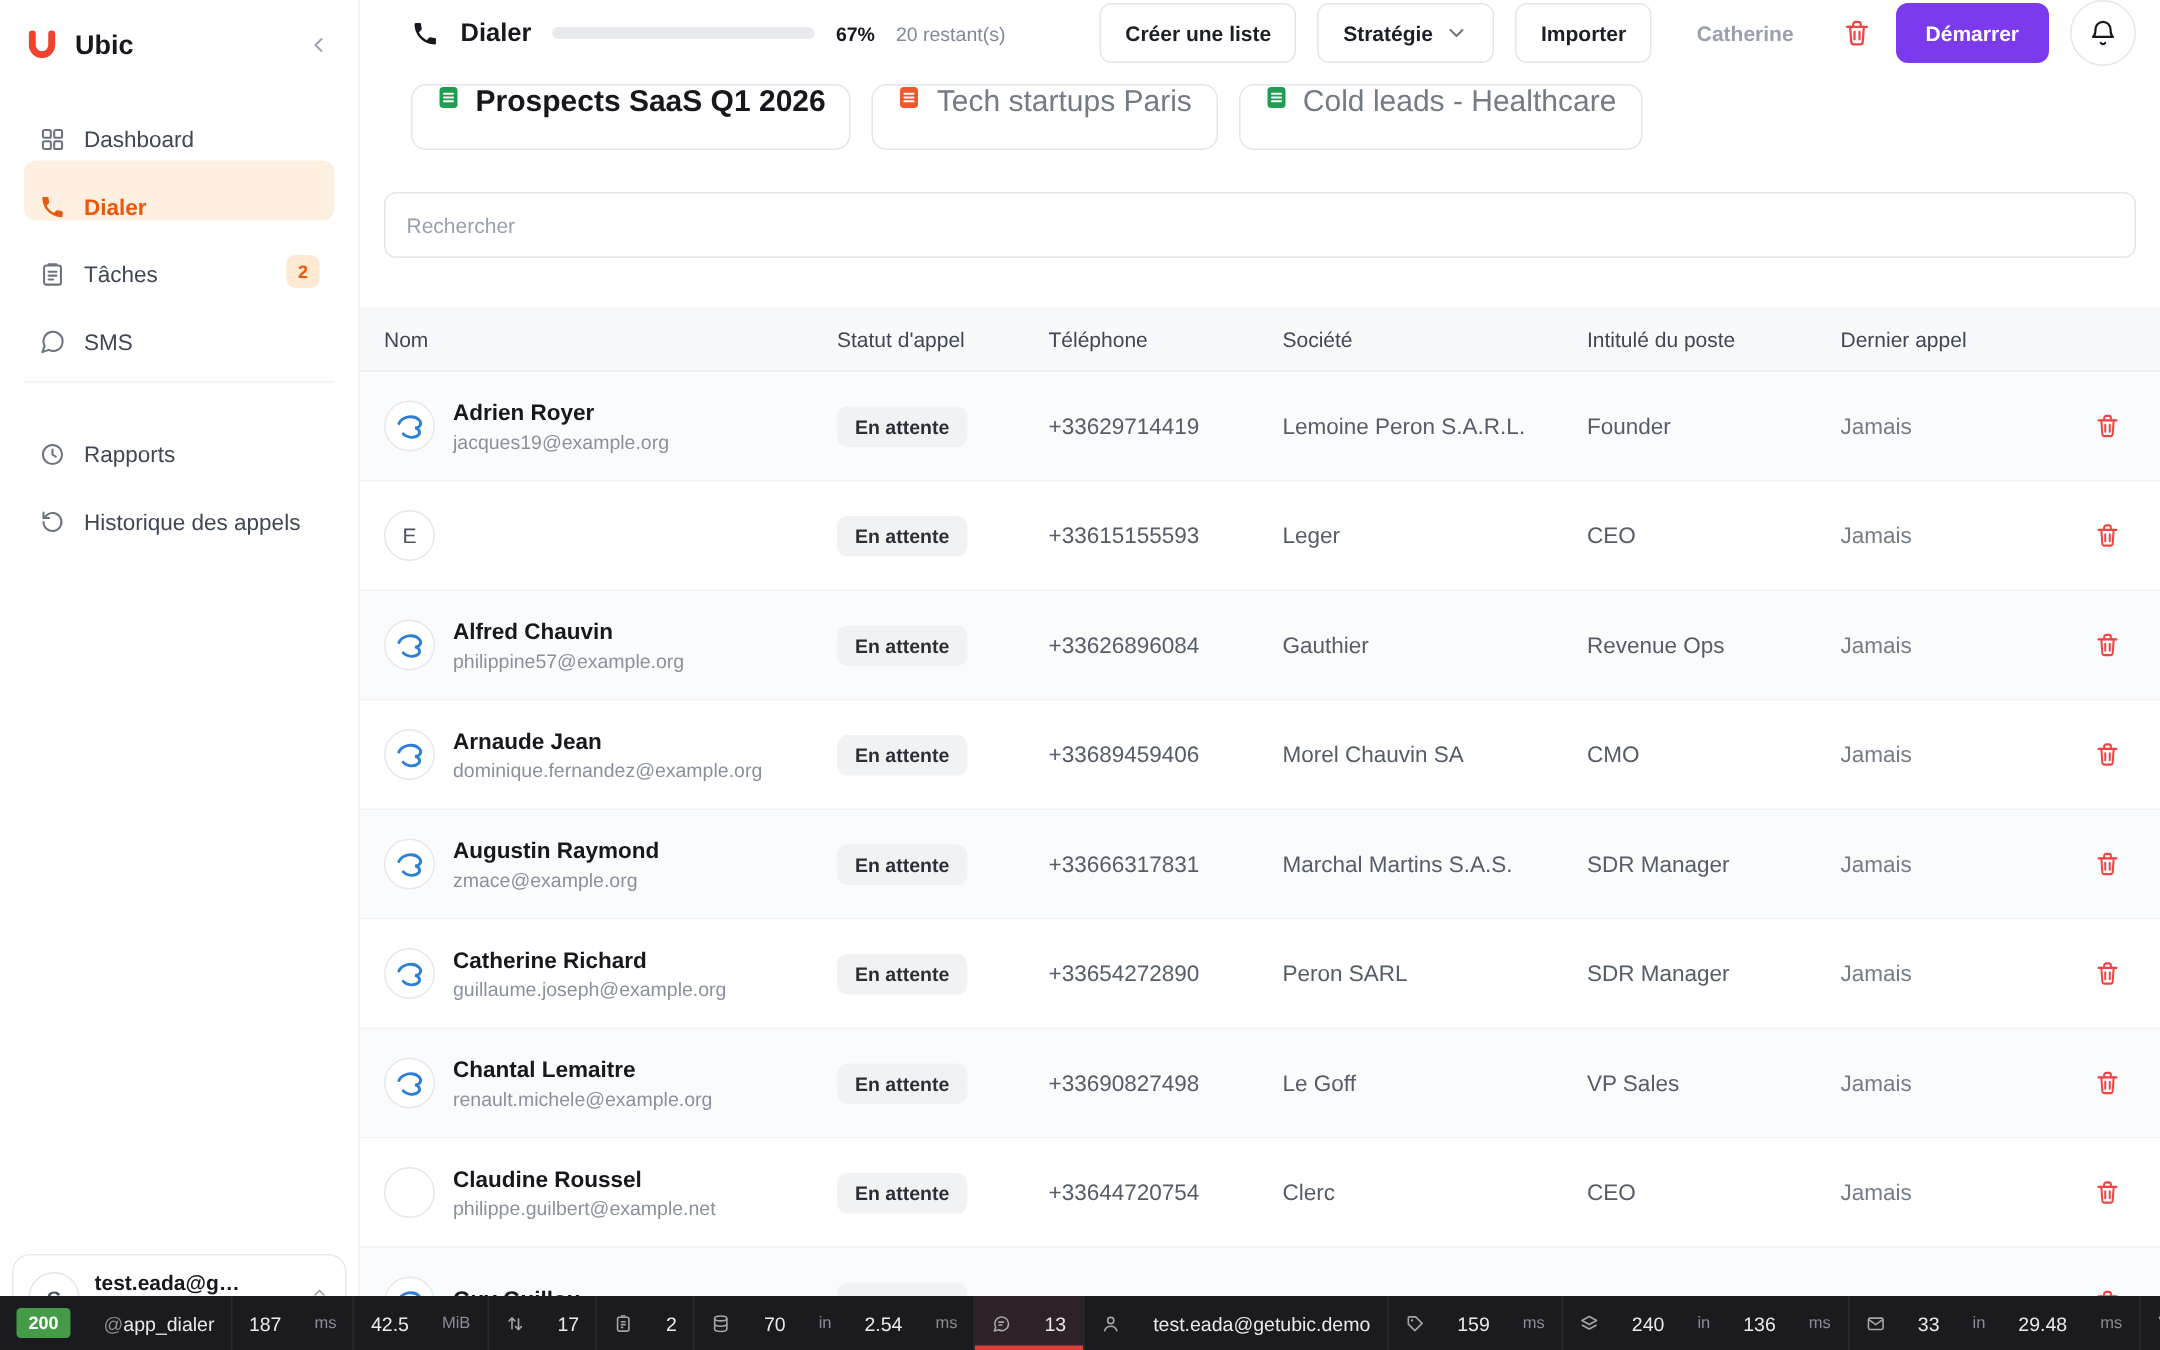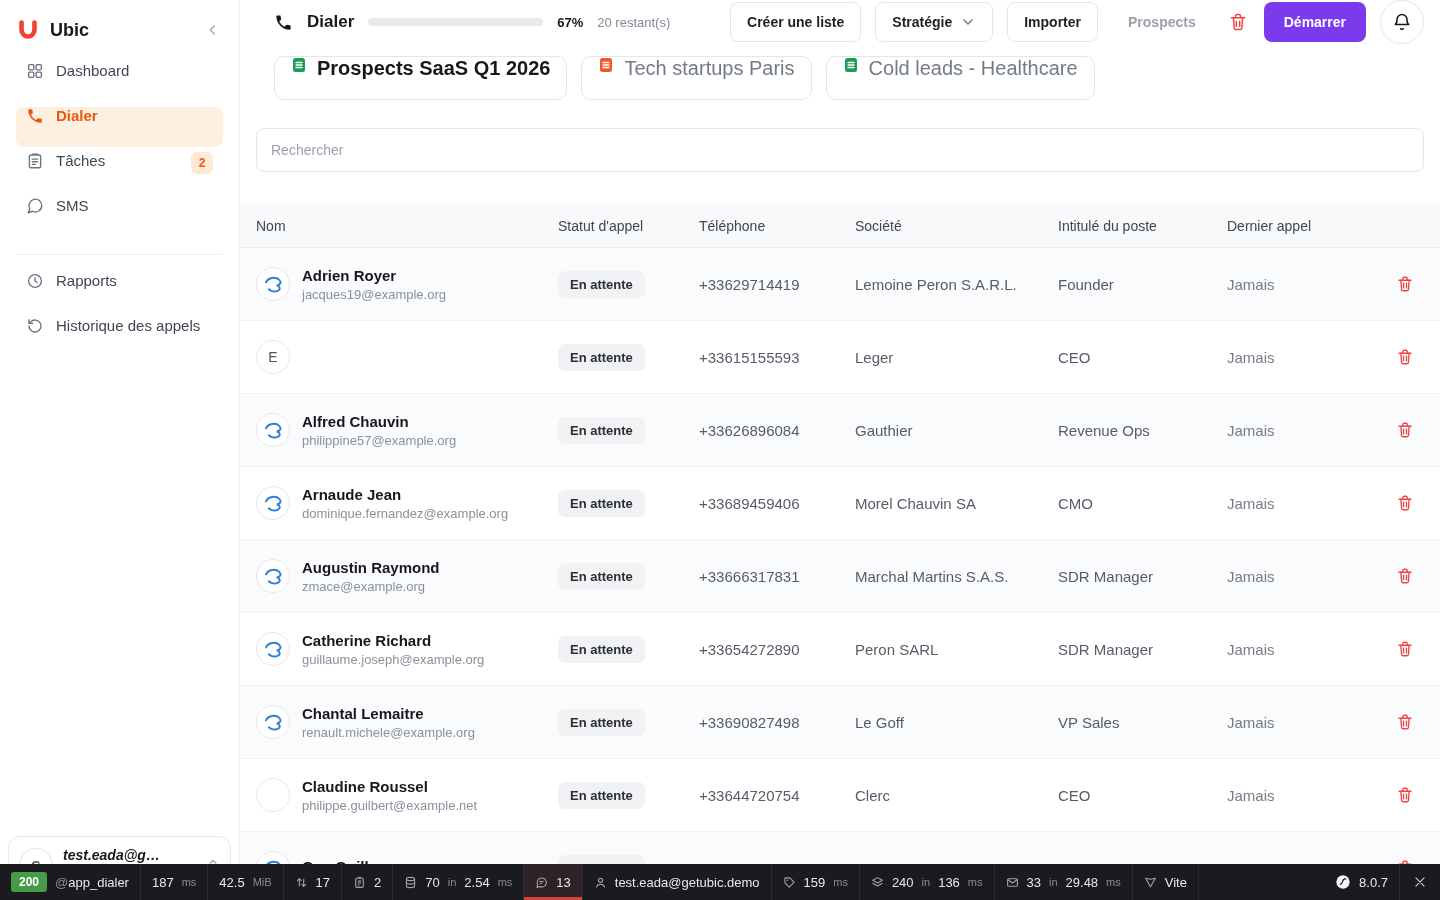--- a/index.html
+++ b/index.html
@@ -9,30 +9,30 @@
     font-family:"Liberation Sans", sans-serif; color:#16181d; position:relative;
   }
   .app { display:flex; height:900px; }
 
   
   .sidebar { width:240px; min-width:240px; background:#fff; border-right:1px solid #f0f1f3; position:relative; }
   .side-head { display:flex; align-items:center; gap:10px; padding:18px 16px 12px; }
   .logo-text { font-size:18px; font-weight:700; color:#16181d; flex:1; }
   .collapse-btn { background:none; border:none; cursor:pointer; padding:2px; display:flex; }
   .nav { padding:8px 16px; display:flex; flex-direction:column; gap:5px; }
-  .nav-item { display:flex; align-items:flex-start; gap:12px; height:40px; padding:0 10px; border-radius:8px; color:#3f4754; font-size:15px; cursor:pointer; }
+  .nav-item { display:flex; align-items:flex-end; gap:12px; height:40px; padding:0 10px; border-radius:8px; color:#3f4754; font-size:15px; cursor:pointer; }
   .nav-item .nicon { color:#6b7280; display:flex; }
   .nav-item.active { background:#fdf0e1; color:#e8590c; font-weight:700; }
   .nav-item.active .nicon { color:#e8590c; }
   .nav-badge { margin-left:auto; min-width:22px; height:22px; border-radius:6px; background:#ffe9d2; color:#e8590c; font-size:12px; font-weight:700; display:flex; align-items:center; justify-content:center; padding:0 4px; }
   .nav-divider { height:1px; background:#eceef1; margin:12px 0; }
   .user-box { position:absolute; left:8px; right:8px; bottom:6px; border:1px solid #e7e9ec; border-radius:12px; padding:10px; display:flex; align-items:center; gap:10px; background:#fff; cursor:pointer; }
   .user-avatar { width:34px; height:34px; min-width:34px; border-radius:50%; border:1px solid #e3e5e9; display:flex; align-items:center; justify-content:center; font-size:13px; font-weight:600; color:#4b5563; }
   .user-texts { overflow:hidden; }
-  .user-email { font-size:14px; font-weight:700; color:#16181d; white-space:nowrap;font-style:italic; }
+  .user-email { font-size:14px; font-weight:700; color:#16181d; white-space:nowrap; }
   .user-org { font-size:13px; font-weight:700; color:#e8590c; margin-top:5px; }
   .user-caret { margin-left:auto; display:flex; }
 
   
   .main { flex:1; display:flex; flex-direction:column; overflow:hidden; }
   .topbar { height:64px; display:flex; align-items:center; gap:14px; padding:0 16px 0 34px; }
   .topbar-title { font-size:17px; font-weight:700; }
   .phone-dark { color:#16181d; display:flex; }
   .progress-track { width:175px; height:8px; border-radius:99px; background:#e9eaee; overflow:hidden; }
   .progress-fill { height:100%; width:0; background:#22c55e; border-radius:99px; }
@@ -64,21 +64,21 @@
   .cname { font-size:15px; font-weight:600; color:#16181d; }
   .cemail { font-size:13px; color:#8a919d; margin-top:3px; }
   .status-badge { display:inline-block; padding:6px 12px; background:#f1f2f4; border-radius:7px; font-size:13px; font-weight:600; color:#2a2e35; }
   .ctext { font-size:15px; color:#555d69; }
   .muted { color:#757d89; }
   .cell-last { display:flex; align-items:center; justify-content:space-between; padding-right:22px; }
   .row-trash { background:none; border:none; cursor:pointer; padding:4px; display:flex; }
 
   
   .debugbar { position:fixed; left:0; right:0; bottom:0; height:36px; background:#1b1a1f; display:flex; align-items:stretch; color:#ddd; font-size:13px; z-index:50; }
-  .dbg-item { display:flex; align-items:center; gap:8px; padding:0 11px; border-right:1px solid #2a292f; white-space:nowrap; cursor:pointer; }
+  .dbg-item { display:flex; align-items:center; gap:22px; padding:0 11px; border-right:1px solid #2a292f; white-space:nowrap; cursor:pointer; }
   .dbg-badge { background:#459b48; color:#fff; font-weight:700; font-size:12px; padding:3px 8px; border-radius:3px; }
   .dbg-at { color:#8b8b93; }
   .dbg-route, .dbg-num, .dbg-text { color:#e9e9ec; }
   .dbg-unit { color:#8b8b93; font-size:11px; }
   .dbg-item.alert { background:#2c2227; box-shadow:inset 0 -3px 0 #d9413d; }
   .dbg-spacer { flex:1; }
   .dbg-close { display:flex; align-items:center; padding:0 13px; cursor:pointer; border-left:1px solid #2a292f; }
   .dbg-item.no-border { border-right:none; }
 </style>
 </head>
@@ -191,21 +191,21 @@
         <button class="btn">Créer une liste</button>
         <button class="btn">
           <span>Stratégie</span>
           <span style="display:flex">
             <svg width="16" height="16" viewBox="0 0 24 24" fill="none" stroke="#6b7280" stroke-width="2" stroke-linecap="round" stroke-linejoin="round">
                 <path d="M6 9l6 6 6-6"></path>
               </svg>
           </span>
         </button>
         <button class="btn">Importer</button>
-        <button class="btn btn-ghost">Prospects</button>
+        <button class="btn btn-ghost">Catherine</button>
         <button class="btn-icon">
           <span style="display:flex">
             <svg width="20" height="20" viewBox="0 0 24 24" fill="none" stroke="#ef4444" stroke-width="1.8" stroke-linecap="round">
                 <path d="M4 7h16"></path>
                 <path d="M9 7V5a2 2 0 0 1 2-2h2a2 2 0 0 1 2 2v2"></path>
                 <path d="M6.5 7l.9 12.1A2 2 0 0 0 9.4 21h5.2a2 2 0 0 0 2-1.9L17.5 7"></path>
                 <path d="M10 11v6M14 11v6"></path>
               </svg>
           </span>
         </button>

